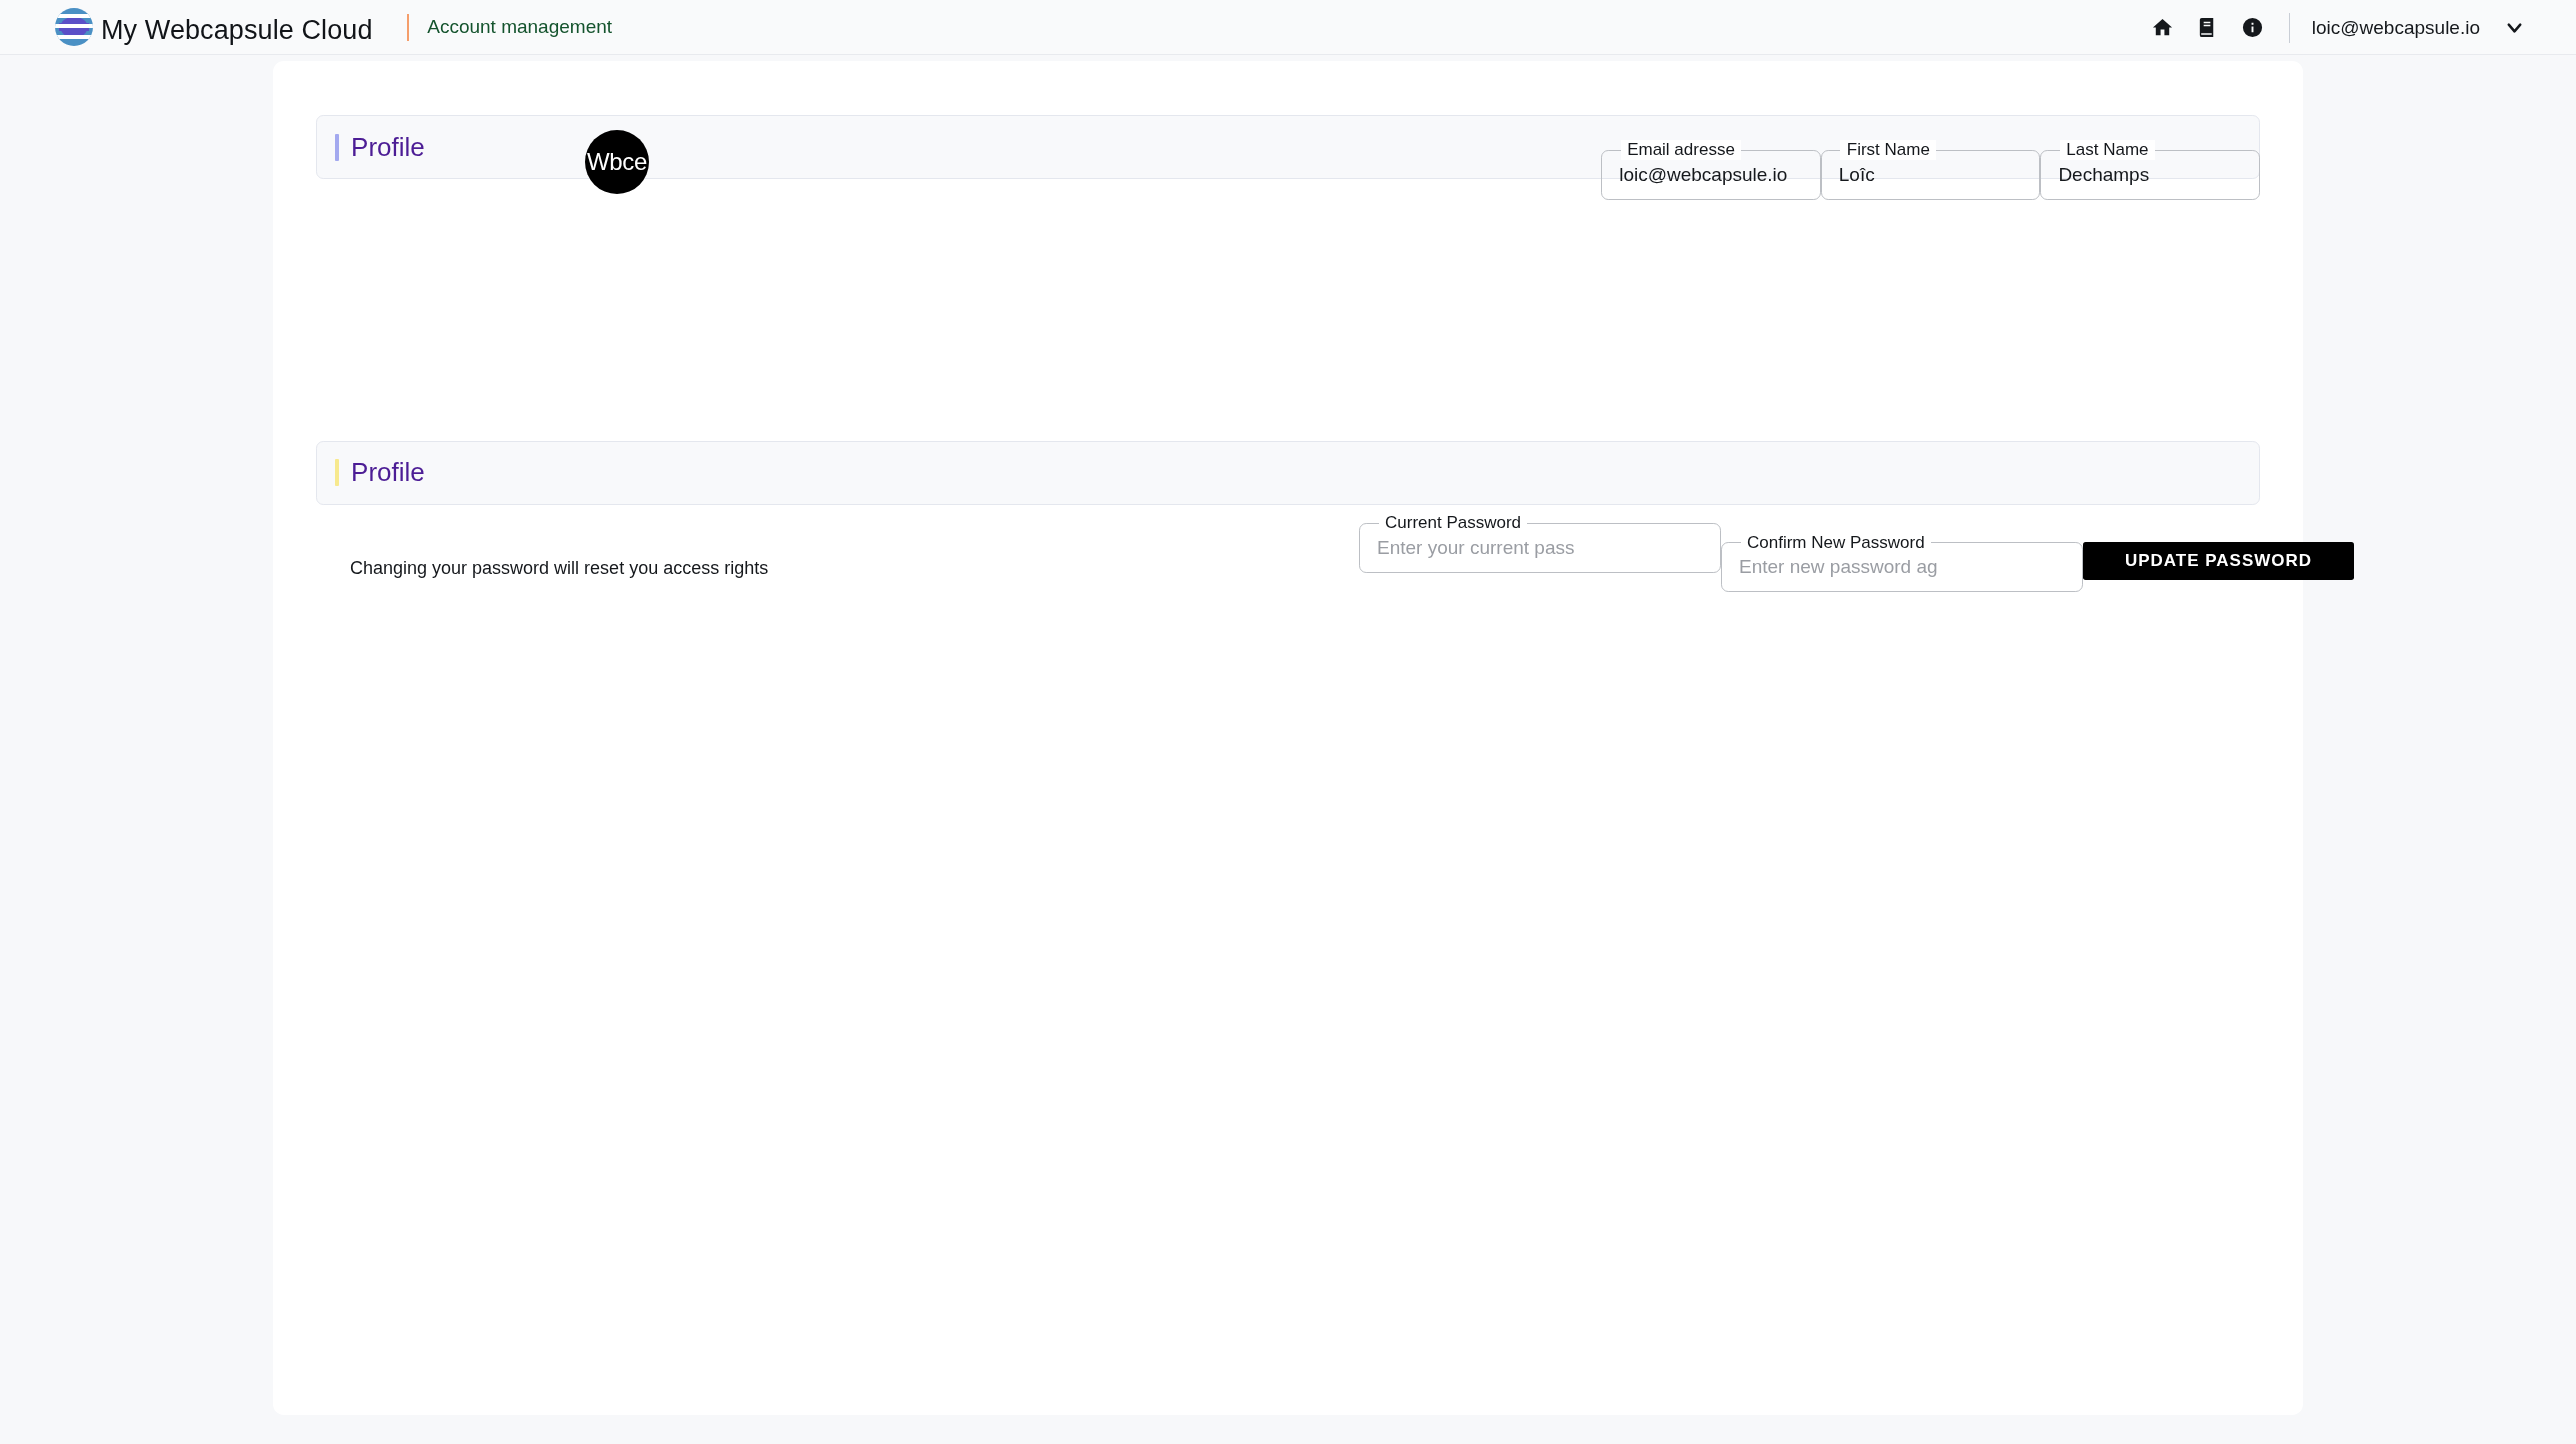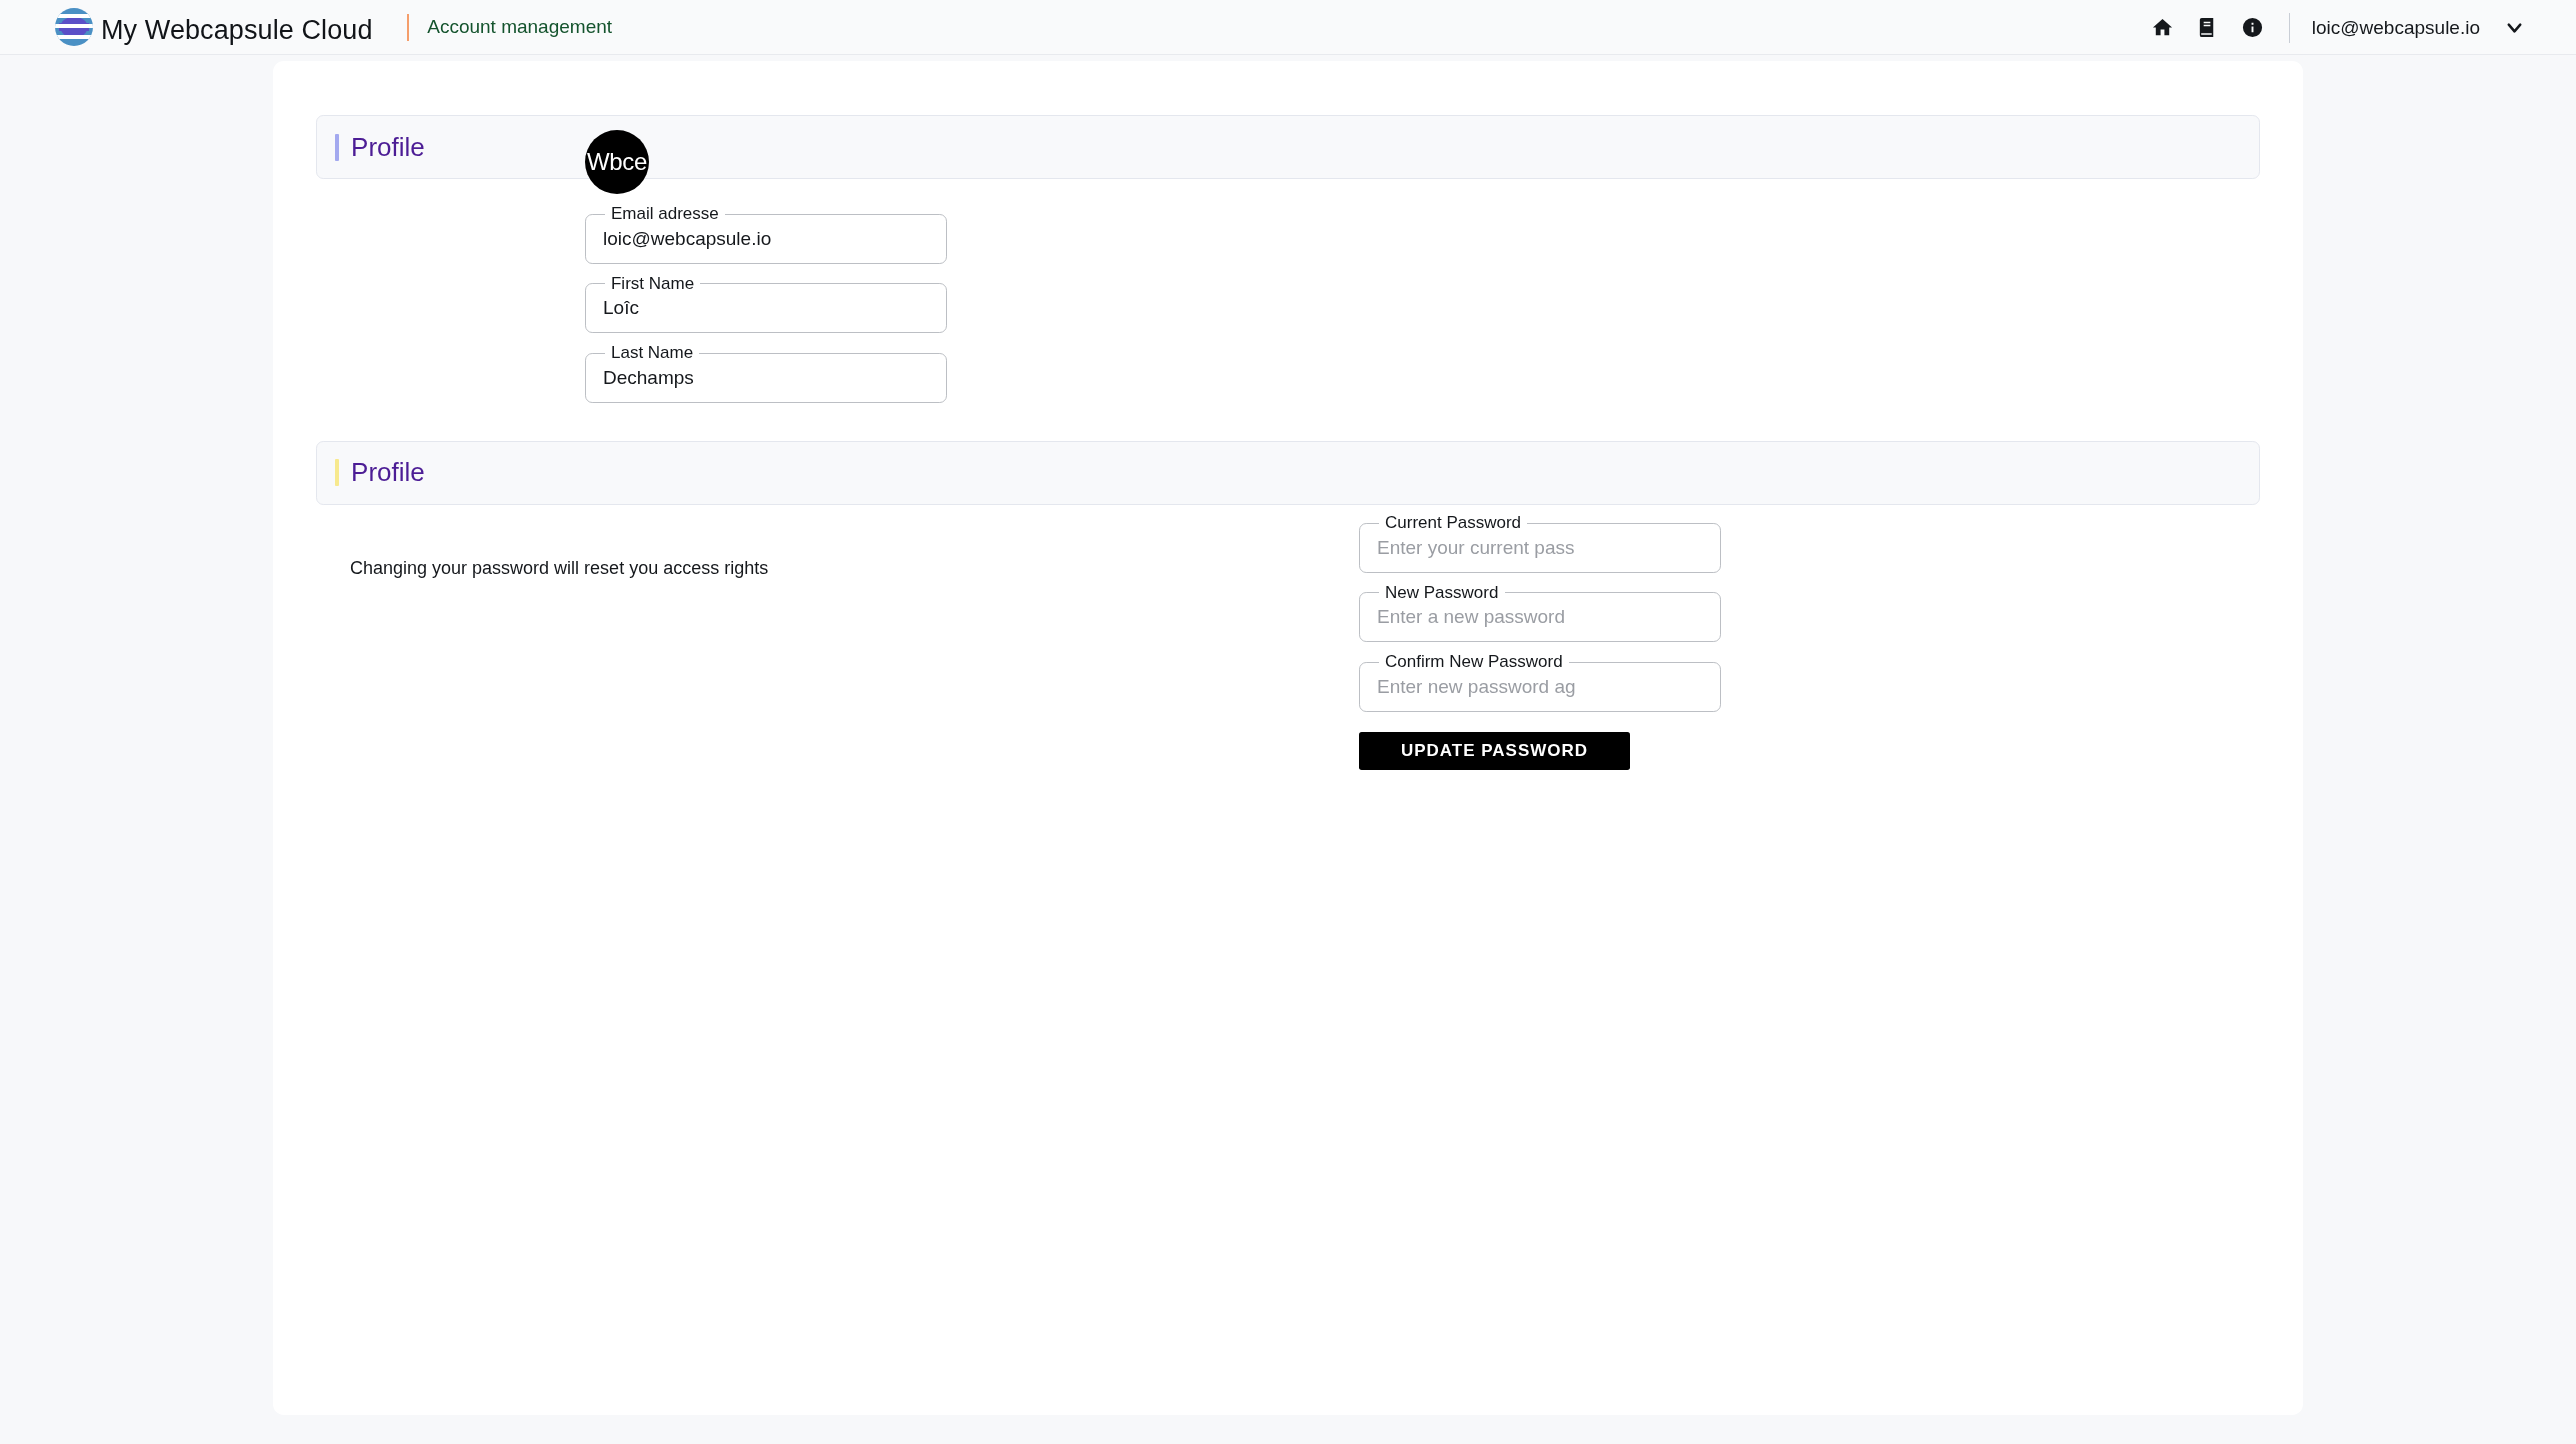--- a/index.html
+++ b/index.html
@@ -166,21 +166,20 @@
     padding-left: 34px;
   }
   .body-desc {
     font-size: 18px;
     color: #15181c;
     line-height: 1.45;
   }
   .body-right {
     flex: 1 1 auto;
     display: flex;
-    flex-direction: column;
     align-items: flex-start;
   }
 
   
   .avatar-wrap {
     width: 100%;
     display: flex;
     justify-content: flex-start;
     padding-left: 269px;
     margin-top: 0;
@@ -390,25 +389,20 @@
           <div class="body-desc">Changing your password will reset you access rights</div>
         </div>
 
         <div class="body-right">
           <div class="field" style="margin-top:0">
             <div class="field-outline"></div>
             <div class="field-legend">Current Password</div>
             <input class="field-input" type="text" placeholder="Enter your current pass" style="">
           </div>
 
-          <div class="field">
-            <div class="field-outline"></div>
-            <div class="field-legend">New Password</div>
-            <input class="field-input" type="text" placeholder="Enter a new password" style="">
-          </div>
 
           <div class="field">
             <div class="field-outline"></div>
             <div class="field-legend">Confirm New Password</div>
             <input class="field-input" type="text" placeholder="Enter new password ag" style="">
           </div>
 
           <button class="btn-primary">UPDATE PASSWORD</button>
         </div>
       </div>

